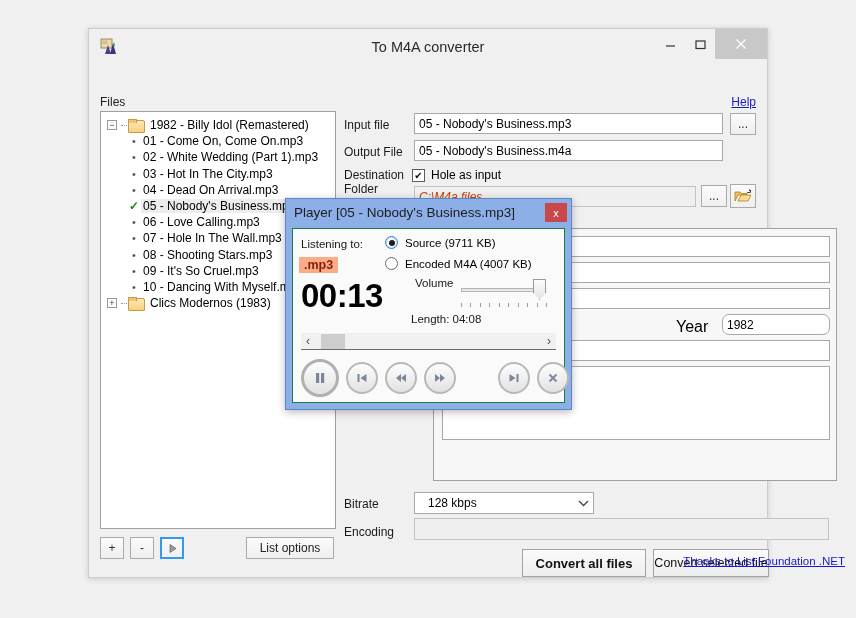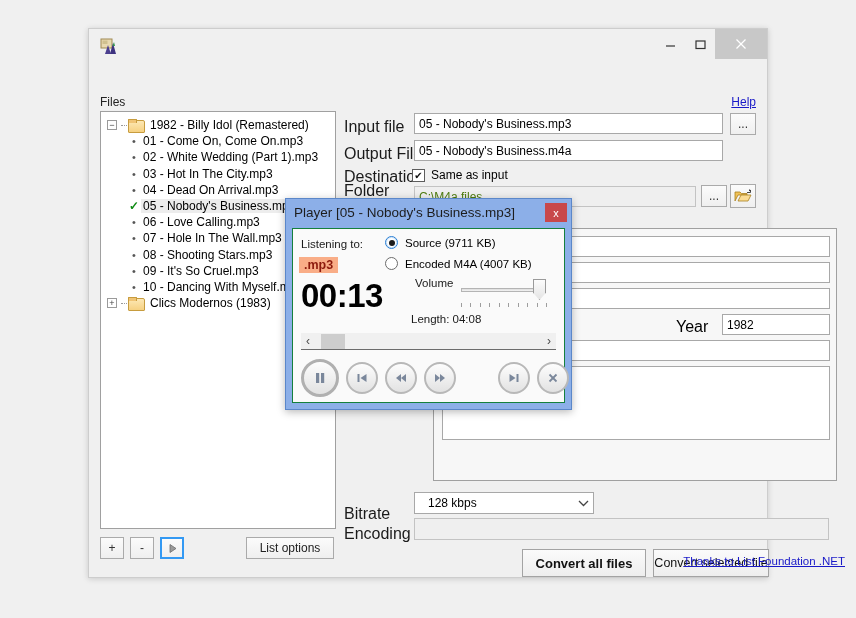--- a/index.html
+++ b/index.html
@@ -109,28 +109,28 @@
   }
 
   
   .copy {
     position: absolute; left: 10px; top: 539px;
     font-size: 11.5px; line-height: 14px;
   }
   .copy a { color: #1919c8; text-decoration: underline; display:block; cursor: pointer;}
 
   
-  .frm-label { position: absolute; font-size: 16px; color: #1a1a1a; }
+  .frm-label { position: absolute; font-size: 12px; color: #1a1a1a; }
   .tbox {
     position: absolute; height: 21px;
     background: #fff; border: 1px solid #a8a8a8;
     font-size: 12px; color: #000; padding: 2px 4px;
     display: flex; align-items: center; overflow: hidden; white-space: nowrap;
   }
-  .tbox.disabled { background: #efefef; color: #4d7c0f; border-color: #c3c3c3; }
+  .tbox.disabled { background: #efefef; color: #c2410c; border-color: #c3c3c3; font-style: italic; }
   .dots-btn {
     position: absolute; width: 26px; height: 22px;
     background: linear-gradient(#fbfbfb,#efefef); border: 1px solid #aaa;
     font-size: 12px; color: #333; display: flex; align-items: center; justify-content: center; cursor: default;
   }
   .chk-wrap { position: absolute; display: flex; align-items: center; gap: 6px; font-size: 12px; }
   .chkbox {
     width: 13px; height: 13px; background: #fff; border: 1px solid #5c5c5c;
     display: flex; align-items: center; justify-content: center; font-size: 10px; color: #111;
   }
@@ -260,20 +260,21 @@
   <div class="window">
 
     <div class="titlebar">
       <svg class="app-icon" viewBox="0 0 20 20">
         <rect x="2" y="2" width="11" height="9" fill="#e8d9b0" stroke="#a08a55"></rect>
         <rect x="3.5" y="3.5" width="5" height="3.5" fill="#cfc08f"></rect>
         <path d="M6 17 L9 8 L12 17 Z" fill="#4b3f8f"></path>
         <path d="M11 17 L14 6 L17 17 Z" fill="#3e3380"></path>
         <path d="M13.5 9 L15 5 L16 9 Z" fill="#2f8f4e"></path>
       </svg>
+      <div class="title-text">To M4A converter</div>
       <div class="win-btns">
         <div class="win-btn">
           <svg width="11" height="11" viewBox="0 0 11 11">
               <line x1="1" y1="7" x2="10" y2="7" stroke="#333" stroke-width="1.2"></line>
             </svg>
         </div>
         <div class="win-btn">
           <svg width="11" height="11" viewBox="0 0 11 11">
               <rect x="1" y="2" width="9" height="7.5" fill="none" stroke="#333" stroke-width="1.2"></rect>
             </svg>
@@ -363,45 +364,45 @@
     <div class="tbox" style="left:325px; top:84px; width:309px;">05 - Nobody's Business.mp3</div>
     <div class="dots-btn" style="left:641px; top:84px;">...</div>
 
     <div class="frm-label" style="left:255px; top:116px;">Output File</div>
     <div class="tbox" style="left:325px; top:111px; width:309px;">05 - Nobody's Business.m4a</div>
 
     <div class="frm-label" style="left:255px; top:139px;">Destination</div>
     <div class="frm-label" style="left:255px; top:153px;">Folder</div>
     <div class="chk-wrap" style="left:323px; top:139px;">
       <div class="chkbox">✔</div>
-      <span>Same as input</span>
+      <span>Hole as input</span>
     </div>
     <div class="tbox disabled" style="left:325px; top:157px; width:282px;">C:\M4a files</div>
     <div class="dots-btn" style="left:612px; top:156px;">...</div>
     <div class="folder-open-btn" style="left:641px; top:155px;">
       <svg width="18" height="14" viewBox="0 0 18 14">
         <path d="M1 12 V3 H6 L7.5 4.5 H13 V6 H4 L1 12 Z" fill="#f0c158" stroke="#a8801f" stroke-width="0.8"></path>
         <path d="M4 12 L7 6 H17 L14 12 Z" fill="#fbdc94" stroke="#a8801f" stroke-width="0.8"></path>
         <path d="M13 3.5 L16.5 3.5 L16.5 1" fill="none" stroke="#333" stroke-width="0.9"></path>
         <path d="M15 0.2 L17 1.2 L15 2.2 Z" fill="#333"></path>
       </svg>
     </div>
 
     <div class="tab">Tags</div>
     <div class="tagpanel">
       <div class="tfield" style="left:8px; top:7px; width:388px; height:21px;"></div>
       <div class="tfield" style="left:8px; top:33px; width:388px; height:21px;"></div>
       <div class="tfield" style="left:8px; top:59px; width:388px; height:21px;"></div>
       <div style="position:absolute; left:242px; top:89px; font-size:16px;">Year</div>
-      <div class="tfield" style="left:288px; top:85px; width:108px; height:21px;">1982</div>
+      <div class="tfield" style="left:288px; top:85px; width:108px; height:21px;border-radius:7px;">1982</div>
       <div class="tfield" style="left:8px; top:111px; width:388px; height:21px;"></div>
       <div class="tarea" style="left:8px; top:137px; width:388px; height:74px;"></div>
     </div>
 
-    <div class="frm-label" style="left:11px; top:468px; left:255px;margin-top:8px;">Bitrate</div>
+    <div class="frm-label" style="left:11px; top:468px; left:255px;">Bitrate</div>
     <div class="combo" style="left:325px; top:463px; width:180px;padding-left:13px;">
       <span>128 kbps</span>
       <span class="arrow">
         <svg width="11" height="7" viewBox="0 0 11 7">
             <path d="M1 1 L5.5 5.5 L10 1" fill="none" stroke="#444" stroke-width="1.3"></path>
           </svg>
       </span>
     </div>
     <div class="frm-label" style="left:255px; top:496px;">Encoding</div>
     <div class="tbox disabled" style="left:325px; top:489px; width:415px; height:22px;"></div>

